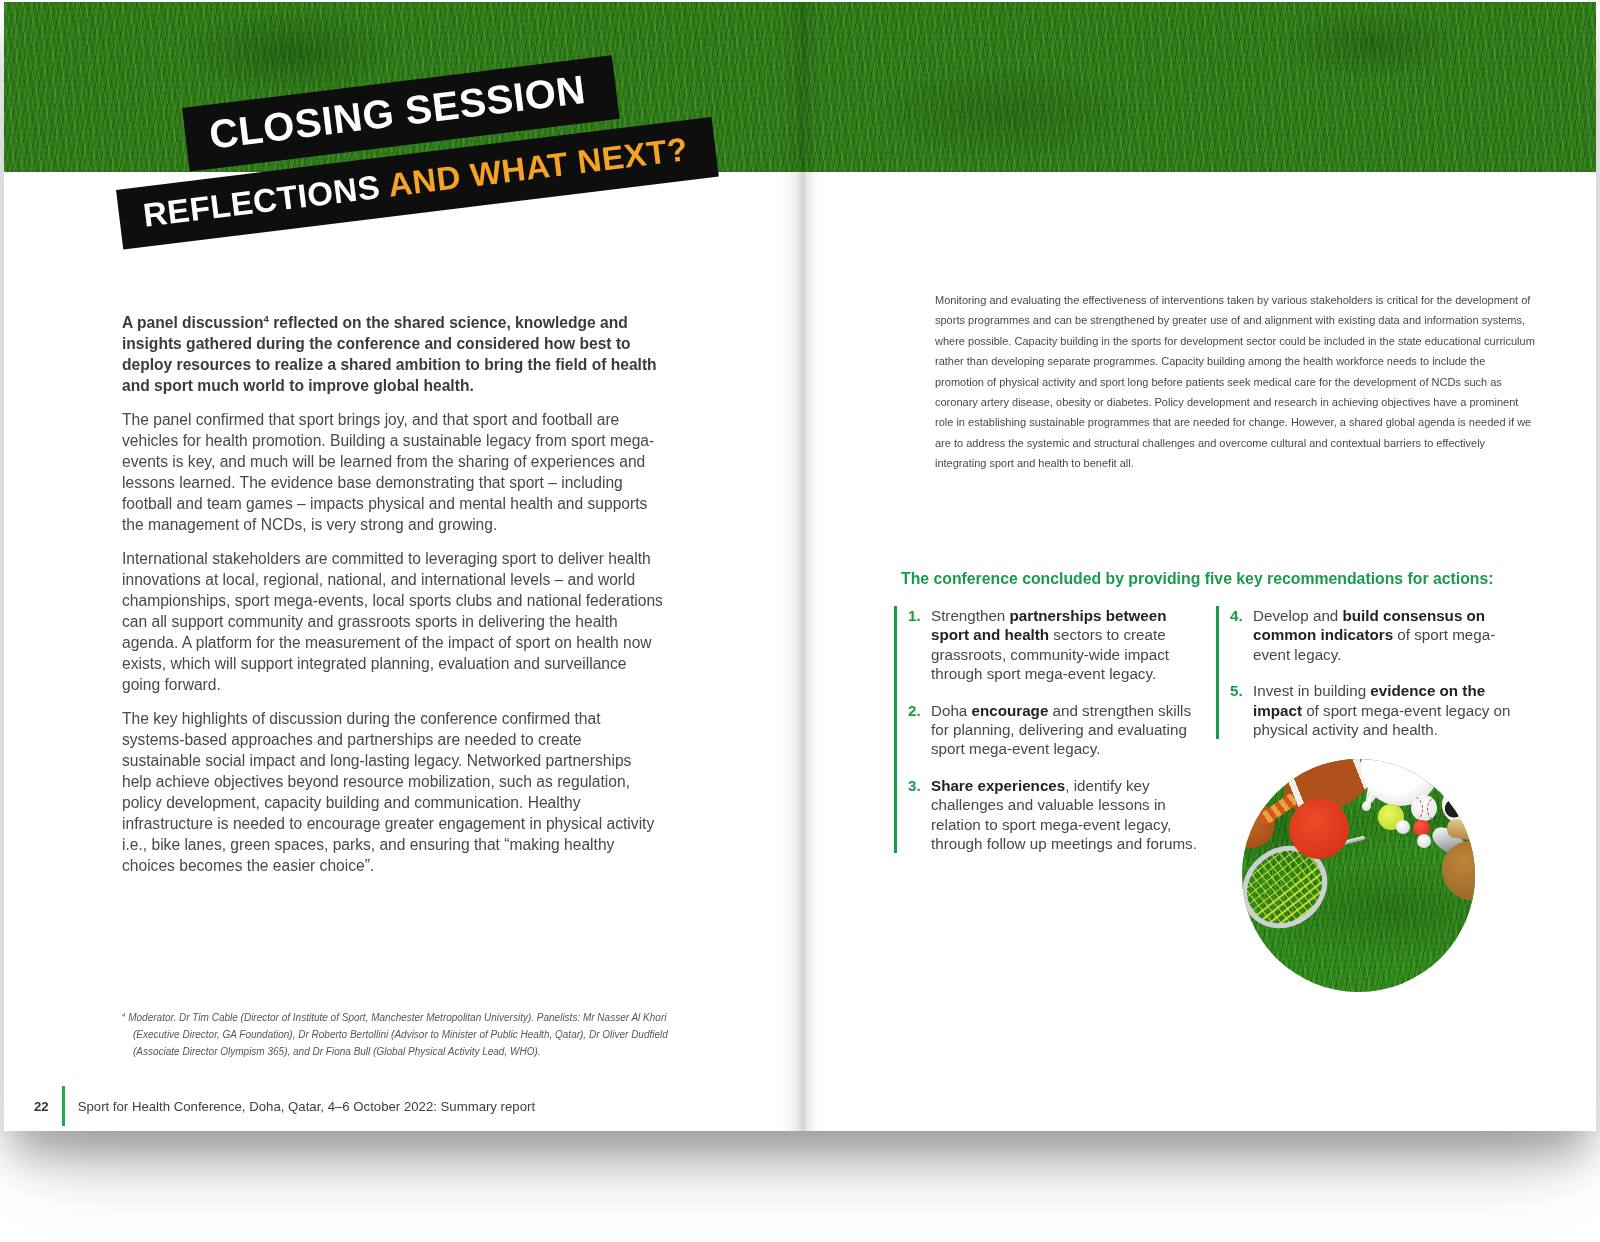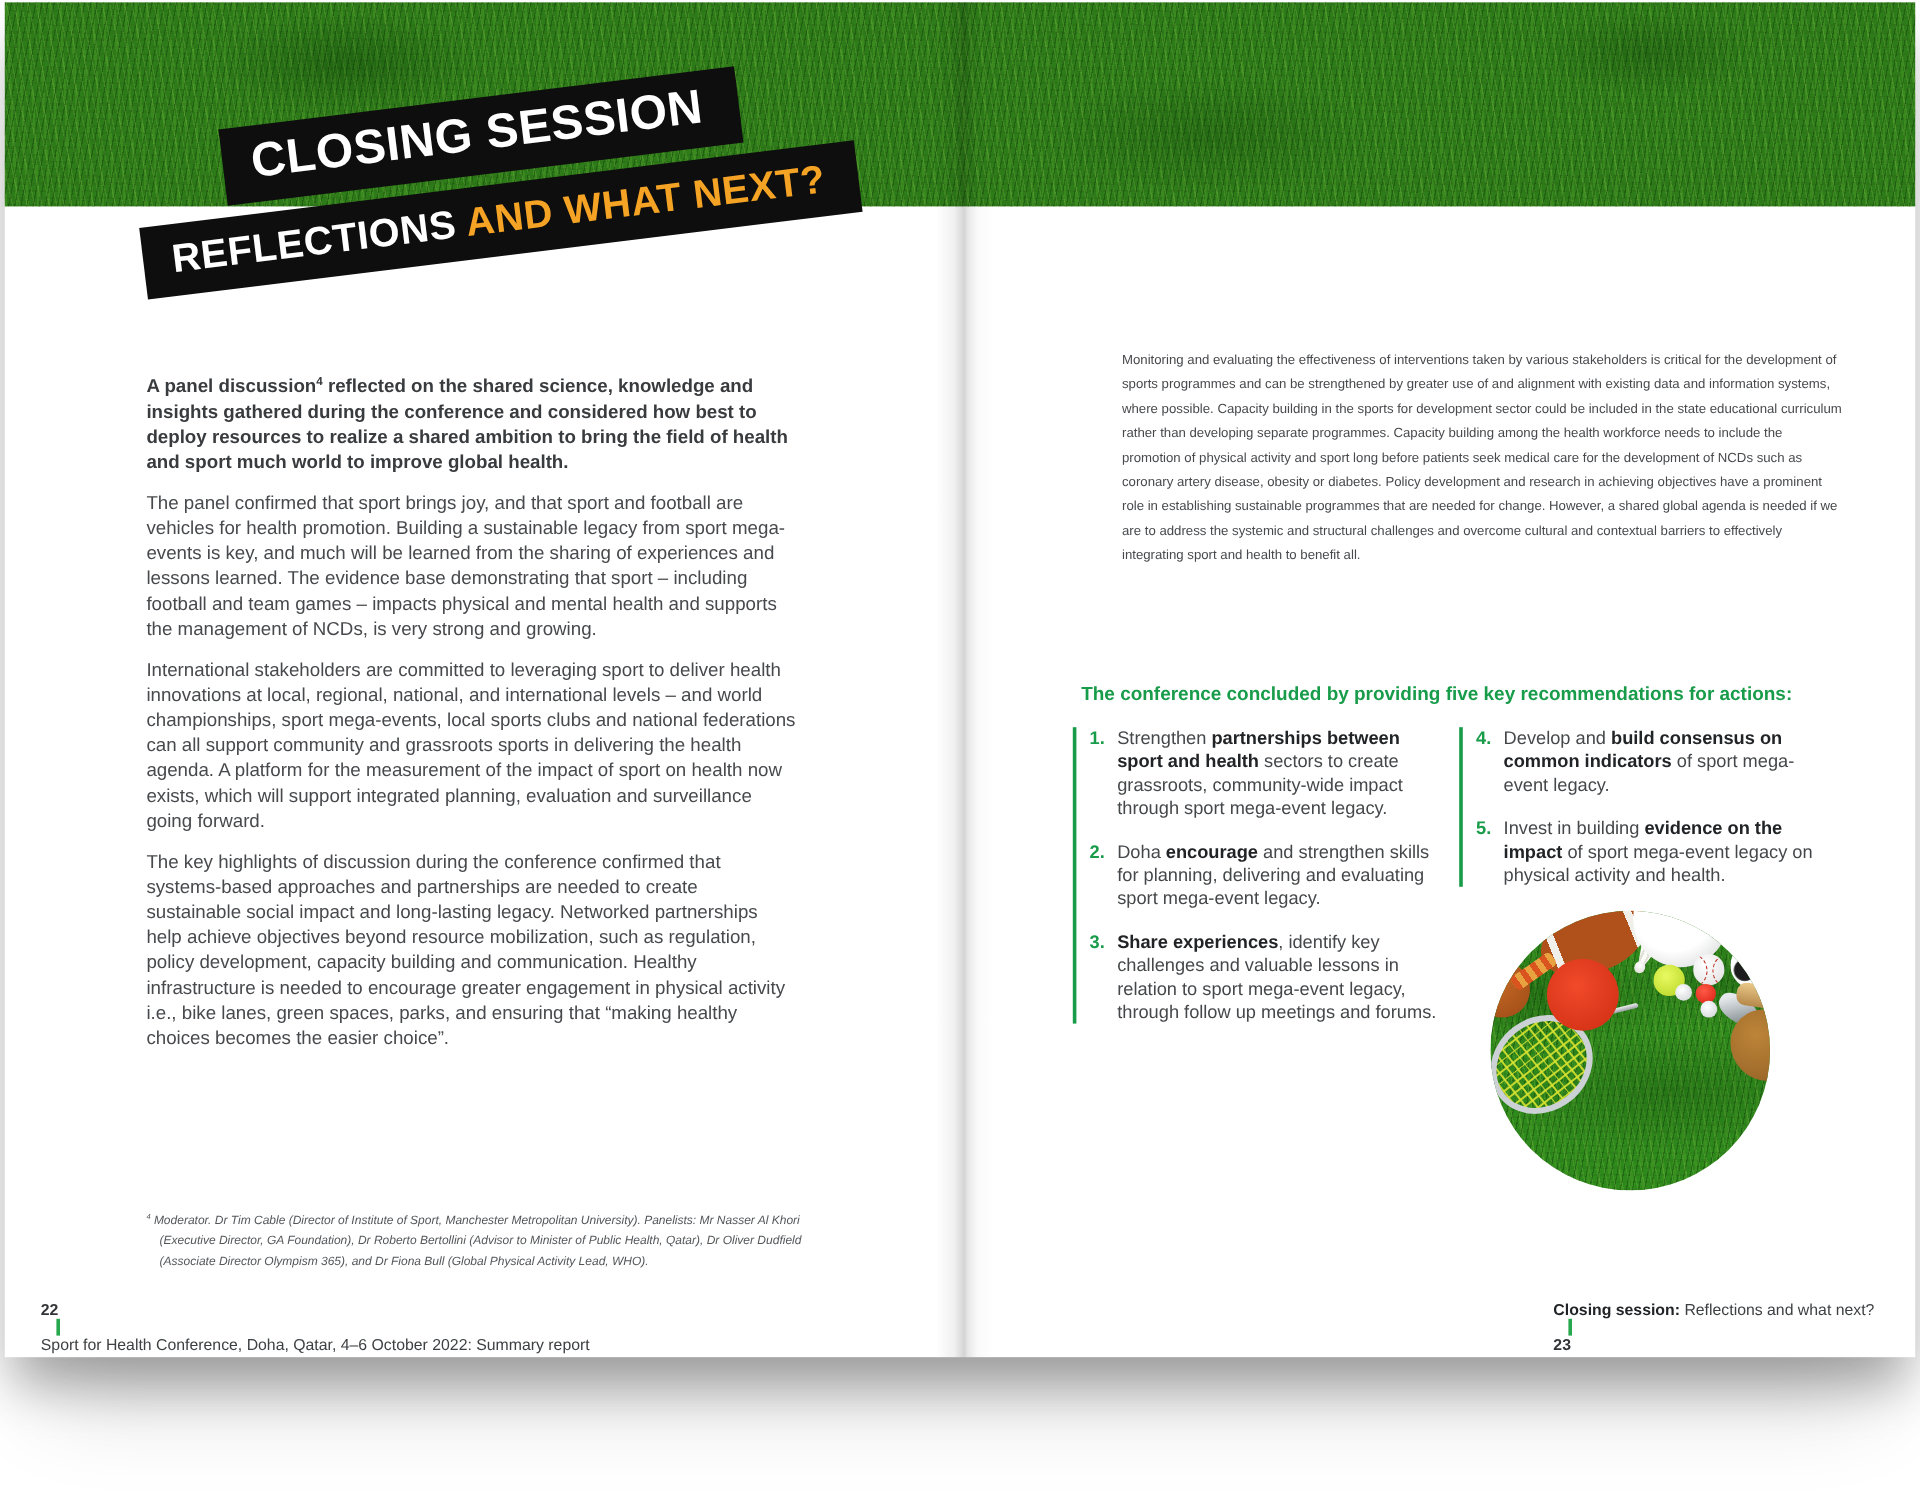--- a/index.html
+++ b/index.html
@@ -42,22 +42,22 @@
             font-size:15.8px;font-weight:bold;}
   .rec-col{position:absolute;top:604px;border-left:3px solid #189c4a;padding-left:11px;}
   .rec-col1{left:890px;width:300px;}
   .rec-col2{left:1212px;width:288px;}
   .rec-item{display:flex;margin-bottom:17px;font-size:15.2px;line-height:19.4px;color:#45484a;}
   .rec-item:last-child{margin-bottom:0;}
   .rec-num{flex:none;width:23px;color:#189c4a;font-weight:bold;}
   .rec-text{flex:1;}
   .b{font-weight:bold;color:#212427;}
   
-  .pfoot{position:absolute;top:1082px;height:44px;display:flex;
-         font-size:13.2px;color:#3e4143;flex-direction:column;}
+  .pfoot{position:absolute;top:1082px;height:44px;display:flex;align-items:center;
+         font-size:13.2px;color:#3e4143;}
   .pfoot-left{left:30px;}
   .pfoot-right{right:34px;}
   .pnum{font-weight:600;color:#333639;}
   .fbar{width:3px;height:40px;background:#27a84e;margin:0 13px;}
   
   .photo-circle{position:absolute;left:1238px;top:757px;width:233px;height:233px;
                 border-radius:50%;overflow:hidden;}
   .photo-grass{position:absolute;inset:0;background-color:#2f8a1c;}
   .pc{position:absolute;border-radius:50%;}
   .orange-ball{left:-6%;top:18%;width:20%;height:20%;
@@ -190,21 +190,16 @@
       </div>
       <div class="pc soccer"></div>
       <div class="pc redball"></div>
       <div class="pc golf1"></div>
       <div class="pc golf2"></div>
       <div class="club"></div>
       <div class="bat"></div>
       <div class="pc glove"></div>
     </div>
 
-    <div class="pfoot pfoot-right">
-      <span class="ftext"><span class="b">Closing session:</span><span> Reflections and what next?</span></span>
-      <span class="fbar"></span>
-      <span class="pnum">23</span>
-    </div>
 
     <div class="fold"></div>
   </div>
 </div>
 
 </body></html>

